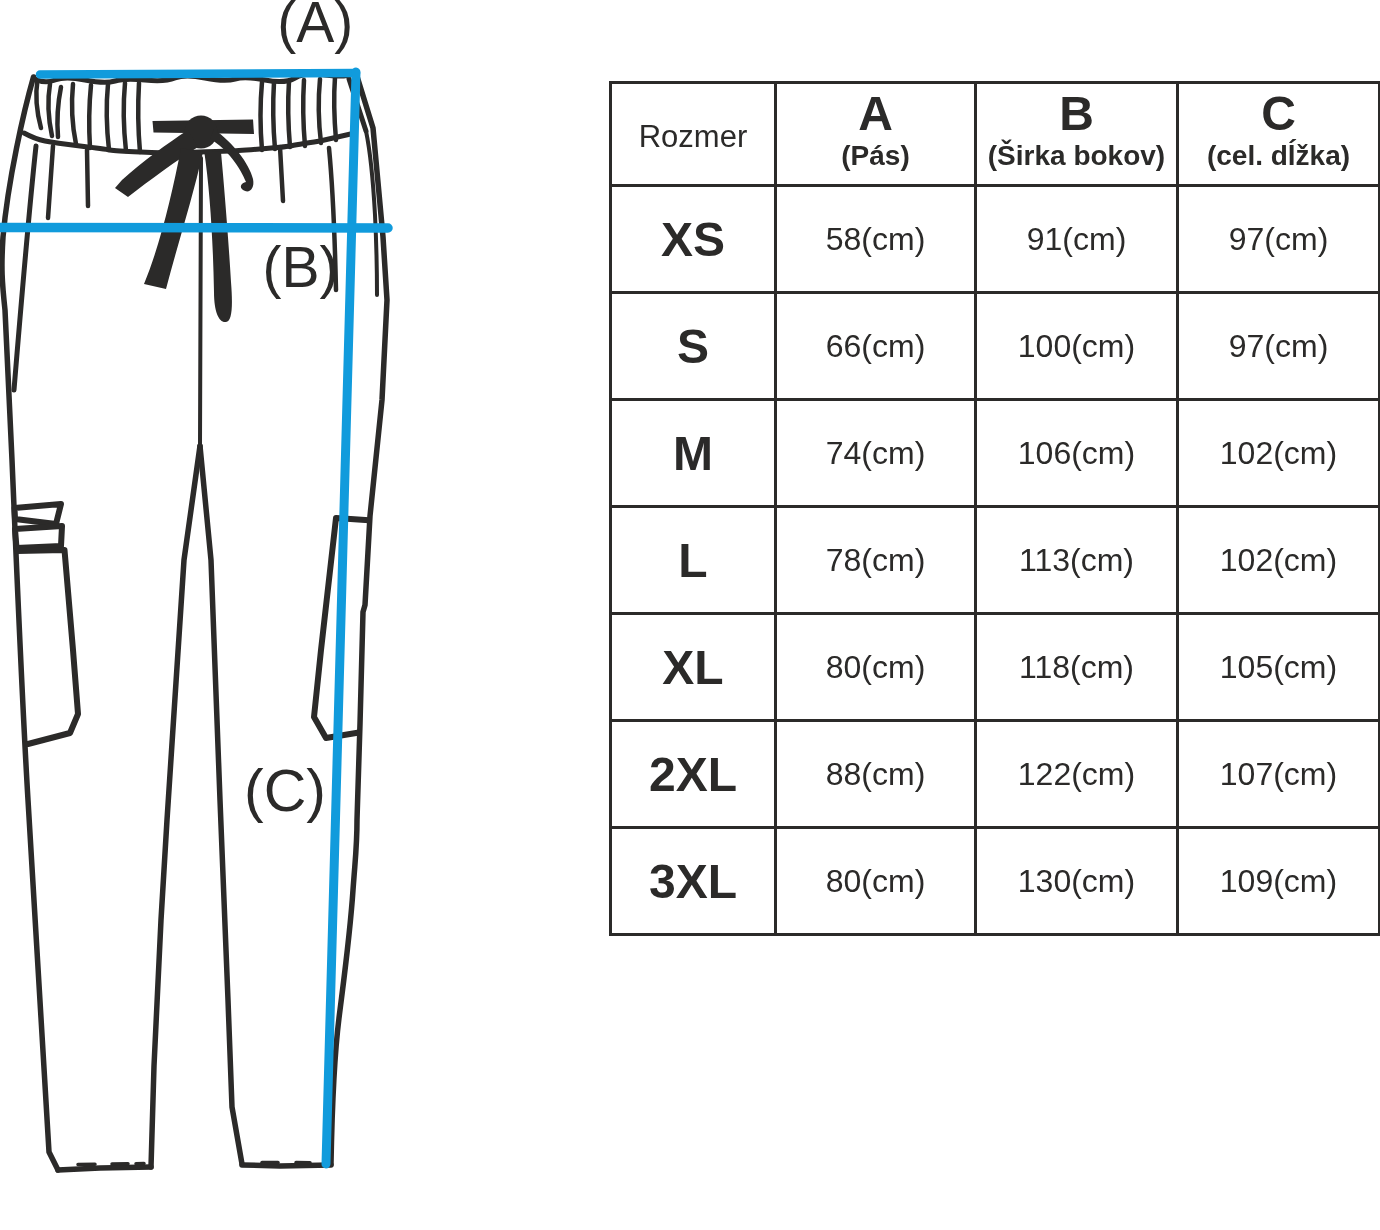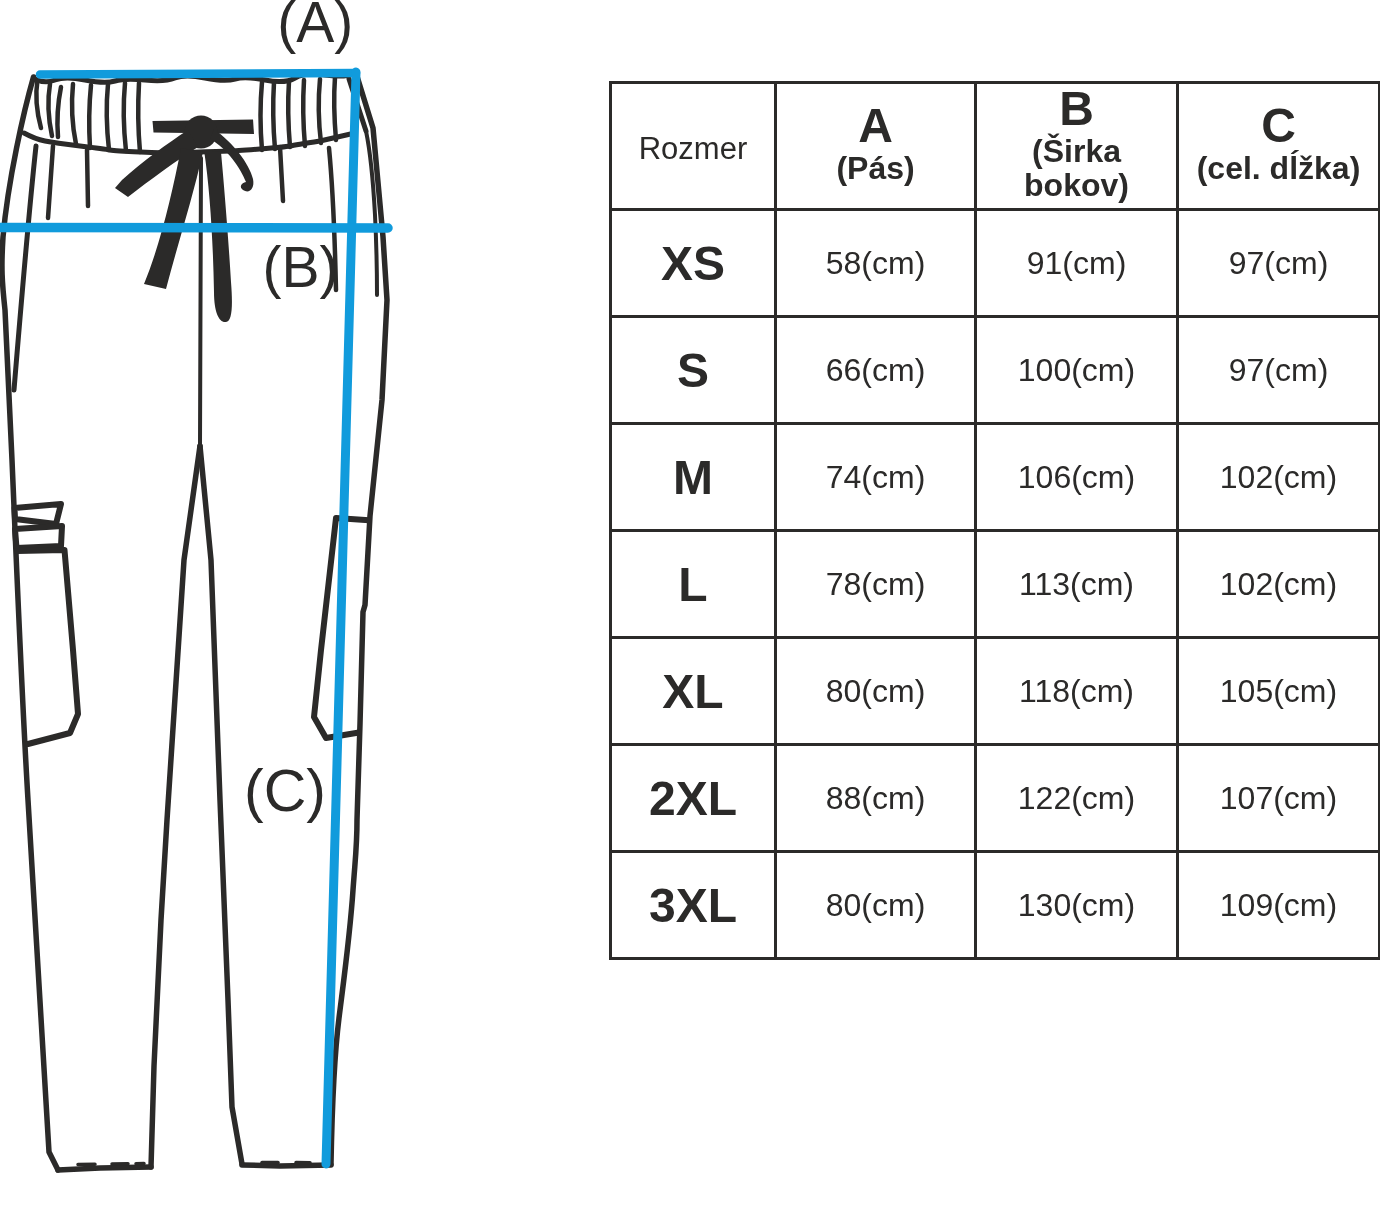--- a/index.html
+++ b/index.html
@@ -3,21 +3,21 @@
 <meta charset="utf-8">
 <style>
 html,body{margin:0;padding:0;width:1380px;height:1230px;background:#ffffff;overflow:hidden}
 *{box-sizing:border-box}
 body{font-family:"Liberation Sans",sans-serif;color:#2b2a29}
 #tbl{border-collapse:collapse;position:absolute;left:609px;top:81px;table-layout:fixed;width:769px}
 #tbl td{border:3px solid #2b2a29;text-align:center;vertical-align:middle;padding:0;overflow:hidden}
 #tbl td.title{font-weight:bold;font-size:54px;letter-spacing:1.2px;padding-top:7px}
 #tbl td.rozmer{font-weight:normal;font-size:31px;padding-top:6px}
 .hletter{font-weight:bold;font-size:48px;line-height:50px}
-.hsub{font-weight:bold;font-size:32px;line-height:34px}
+.hsub{font-weight:bold;font-size:28px;line-height:34px}
 .size{font-size:48px;font-weight:bold}
 .val{font-weight:normal;font-size:32px}
 </style>
 </head>
 <body>
 <svg id="pants" width="600" height="1230" viewBox="0 0 600 1230" style="position:absolute;left:0;top:0" fill="none" stroke="#2b2a29" stroke-linecap="round" stroke-linejoin="round">
 
   <path d="M33.5,77 C24,110 8,180 3,237 C1,268 2,282 5,310 L12,460 C18,600 22,700 28,800 L49,1152 L58,1170" stroke-width="5.5"></path>
 
   <path d="M58,1170 L100,1168 L151,1167" stroke-width="5.5"></path>

